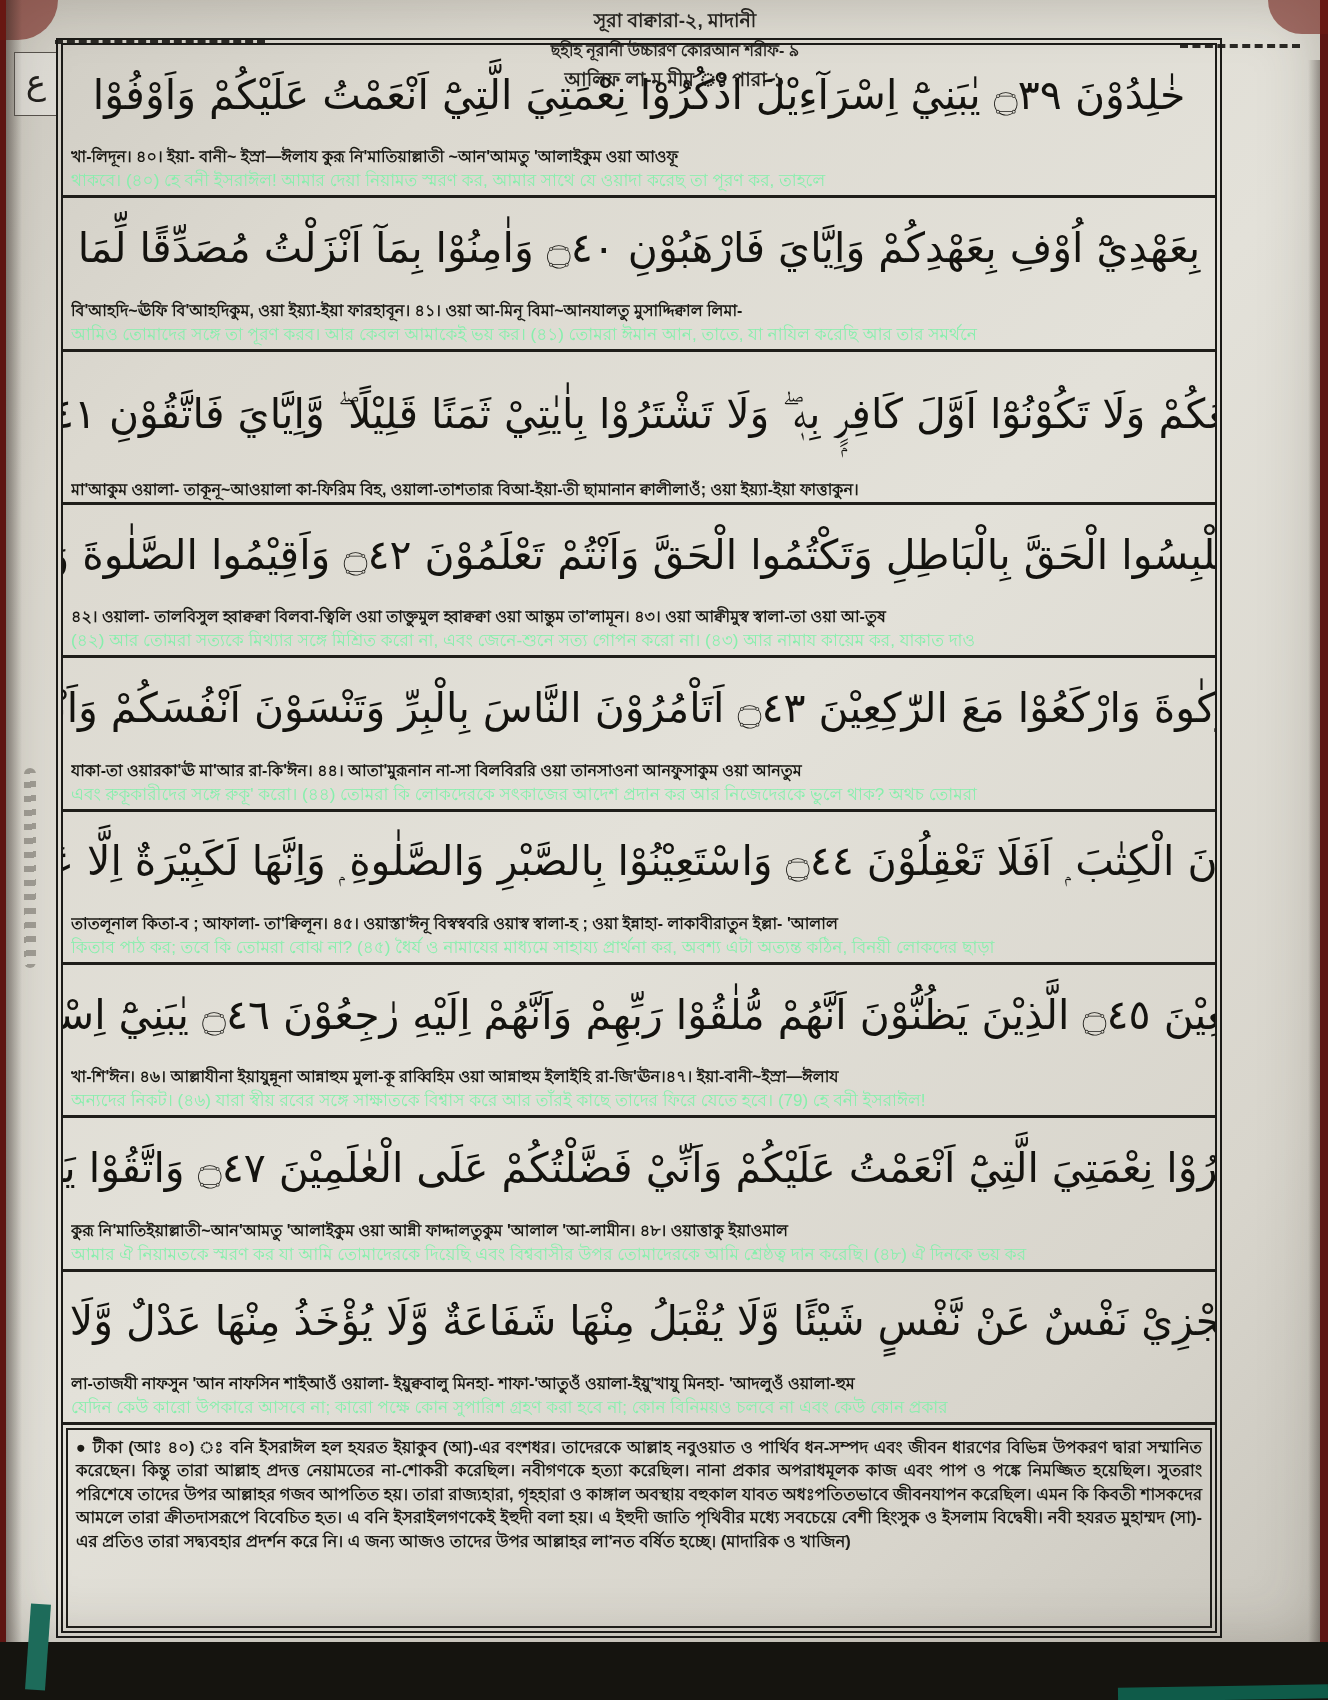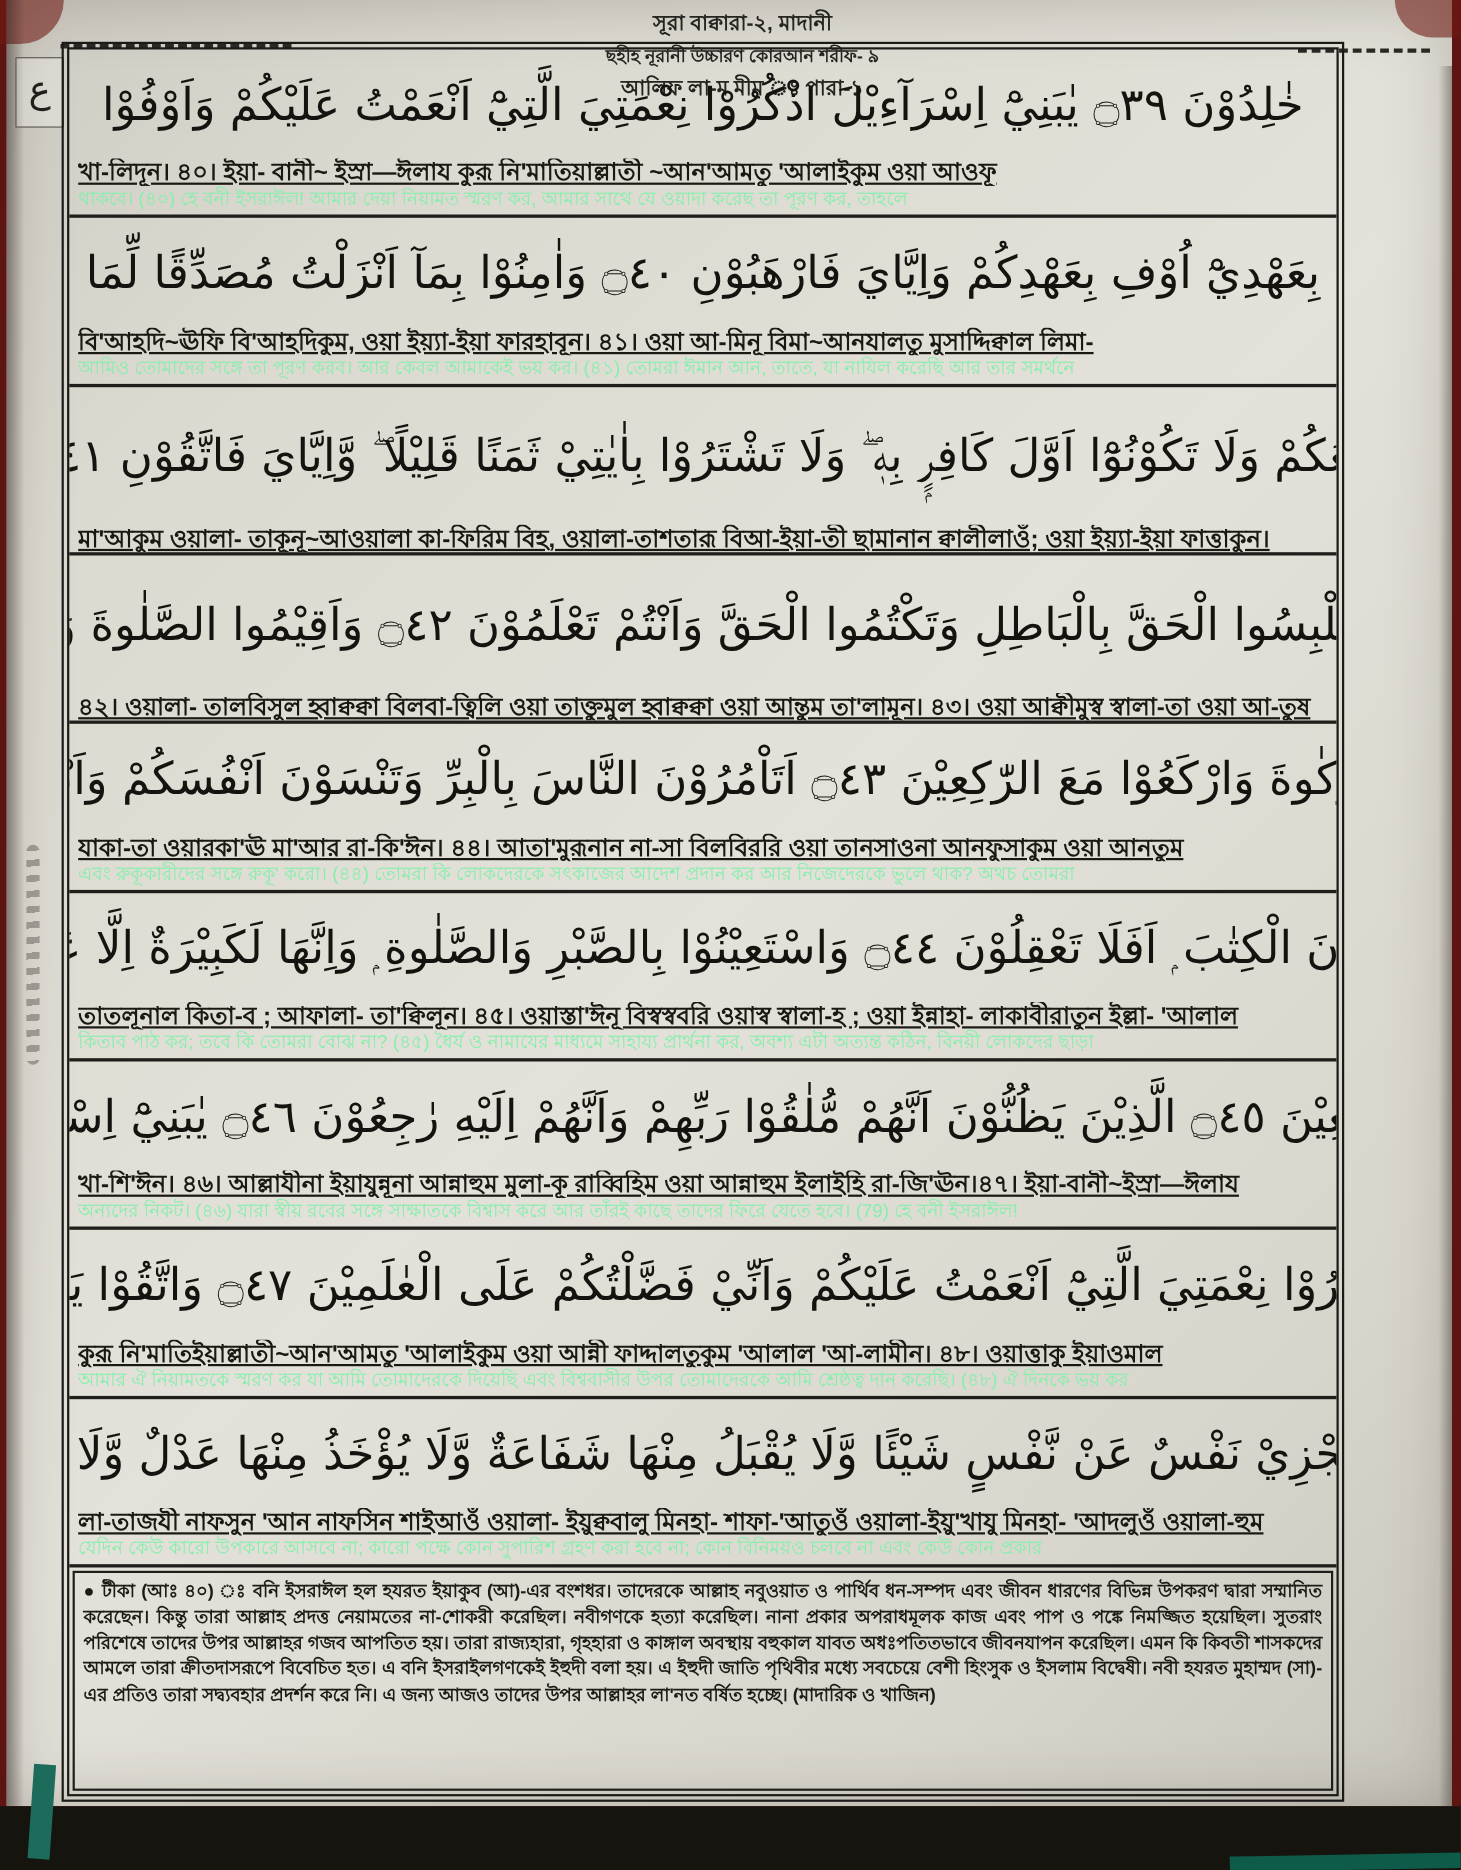--- a/index.html
+++ b/index.html
@@ -64,22 +64,22 @@
     padding:0 8px;
   }
   .arabic{
     flex:1 1 auto;direction:rtl;
     display:flex;align-items:center;justify-content:center;
     font-family:"DejaVu Sans",sans-serif;
     font-size:41px;color:#14130f;letter-spacing:0px;
     white-space:nowrap;
   }
   .translit{
-    flex:0 0 auto;font-weight:700;font-size:22px;line-height:25px;color:#191813;
-    text-align:justify;white-space:nowrap;overflow:hidden;text-decoration:underline;
+    flex:0 0 auto;font-weight:700;font-size:16px;line-height:25px;color:#191813;
+    text-align:justify;white-space:nowrap;overflow:hidden;
   }
   .translation{
     flex:0 0 auto;font-weight:400;font-size:17px;line-height:24px;color:#86efac;
     text-align:justify;white-space:nowrap;overflow:hidden;padding-bottom:2px;
   }
   
   .footnote{
     flex:0 0 auto;border-top:2px solid #1f1e1a;margin:3px;border:2px solid #1f1e1a;
     padding:6px 8px 8px 8px;
     font-size:16.5px;line-height:23.5px;font-weight:700;color:#1c1b16;
@@ -123,20 +123,21 @@
     </div>
 
     <div class="block">
       <div class="arabic">مَعَكُمْ وَلَا تَكُوْنُوْٓا اَوَّلَ كَافِرٍۭ بِهٖ ۖ وَلَا تَشْتَرُوْا بِاٰيٰتِيْ ثَمَنًا قَلِيْلًا ۖ وَّاِيَّايَ فَاتَّقُوْنِ ۝٤١</div>
       <div class="translit">মা'আকুম ওয়ালা- তাকূনূ~আওয়ালা কা-ফিরিম বিহ, ওয়ালা-তাশতারূ বিআ-ইয়া-তী ছামানান ক্বালীলাওঁ; ওয়া ইয়্যা-ইয়া ফাত্তাকুন।</div>
     </div>
 
     <div class="block">
       <div class="arabic">وَلَا تَلْبِسُوا الْحَقَّ بِالْبَاطِلِ وَتَكْتُمُوا الْحَقَّ وَاَنْتُمْ تَعْلَمُوْنَ ۝٤٢ وَاَقِيْمُوا الصَّلٰوةَ وَاٰتُوا</div>
       <div class="translit">৪২। ওয়ালা- তালবিসুল হ্বাক্বক্বা বিলবা-ত্বিলি ওয়া তাক্তুমুল হ্বাক্বক্বা ওয়া আন্তুম তা'লামূন। ৪৩। ওয়া আক্বীমুস্ব স্বালা-তা ওয়া আ-তুষ</div>
+      <div class="translation">(৪২) আর তোমরা সত্যকে মিথ্যার সঙ্গে মিশ্রিত করো না, এবং জেনে-শুনে সত্য গোপন করো না। (৪৩) আর নামায কায়েম কর, যাকাত দাও</div>
     </div>
 
     <div class="block">
       <div class="arabic">الزَّكٰوةَ وَارْكَعُوْا مَعَ الرّٰكِعِيْنَ ۝٤٣ اَتَاْمُرُوْنَ النَّاسَ بِالْبِرِّ وَتَنْسَوْنَ اَنْفُسَكُمْ وَاَنْتُمْ</div>
       <div class="translit">যাকা-তা ওয়ারকা'ঊ মা'আর রা-কি'ঈন। ৪৪। আতা'মুরূনান না-সা বিলবিররি ওয়া তানসাওনা আনফুসাকুম ওয়া আনতুম</div>
       <div class="translation">এবং রুকূকারীদের সঙ্গে রুকূ' করো। (৪৪) তোমরা কি লোকদেরকে সৎকাজের আদেশ প্রদান কর আর নিজেদেরকে ভুলে থাক? অথচ তোমরা</div>
     </div>
 
     <div class="block">
       <div class="arabic">تَتْلُوْنَ الْكِتٰبَ ۭ اَفَلَا تَعْقِلُوْنَ ۝٤٤ وَاسْتَعِيْنُوْا بِالصَّبْرِ وَالصَّلٰوةِ ۭ وَاِنَّهَا لَكَبِيْرَةٌ اِلَّا عَلَى</div>

